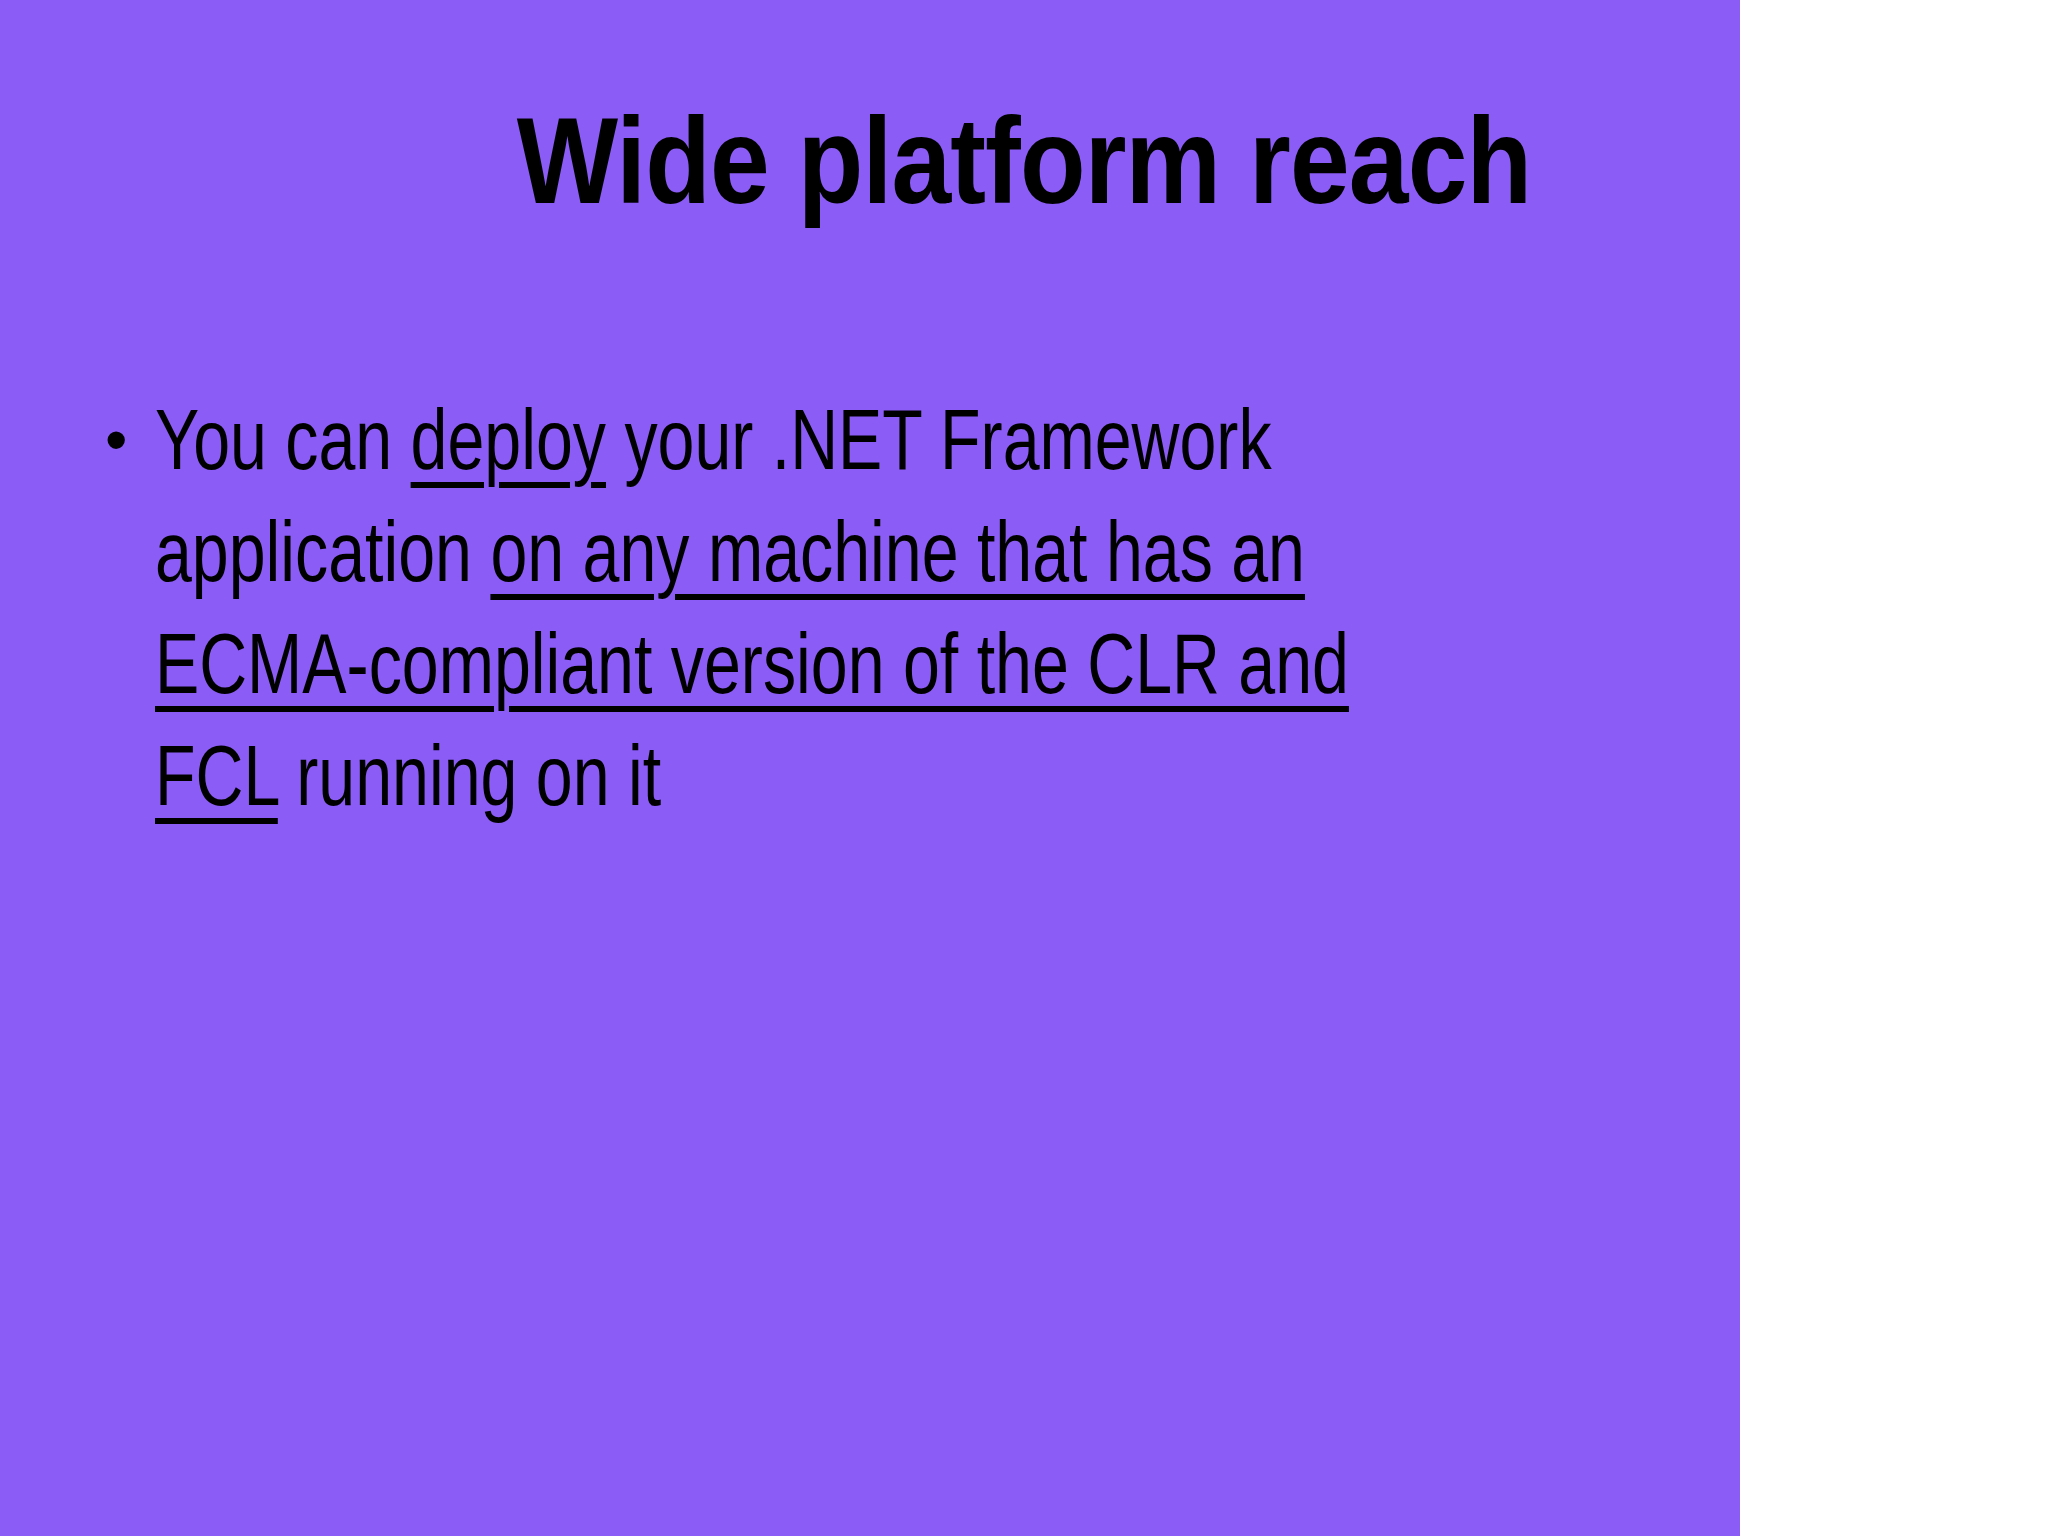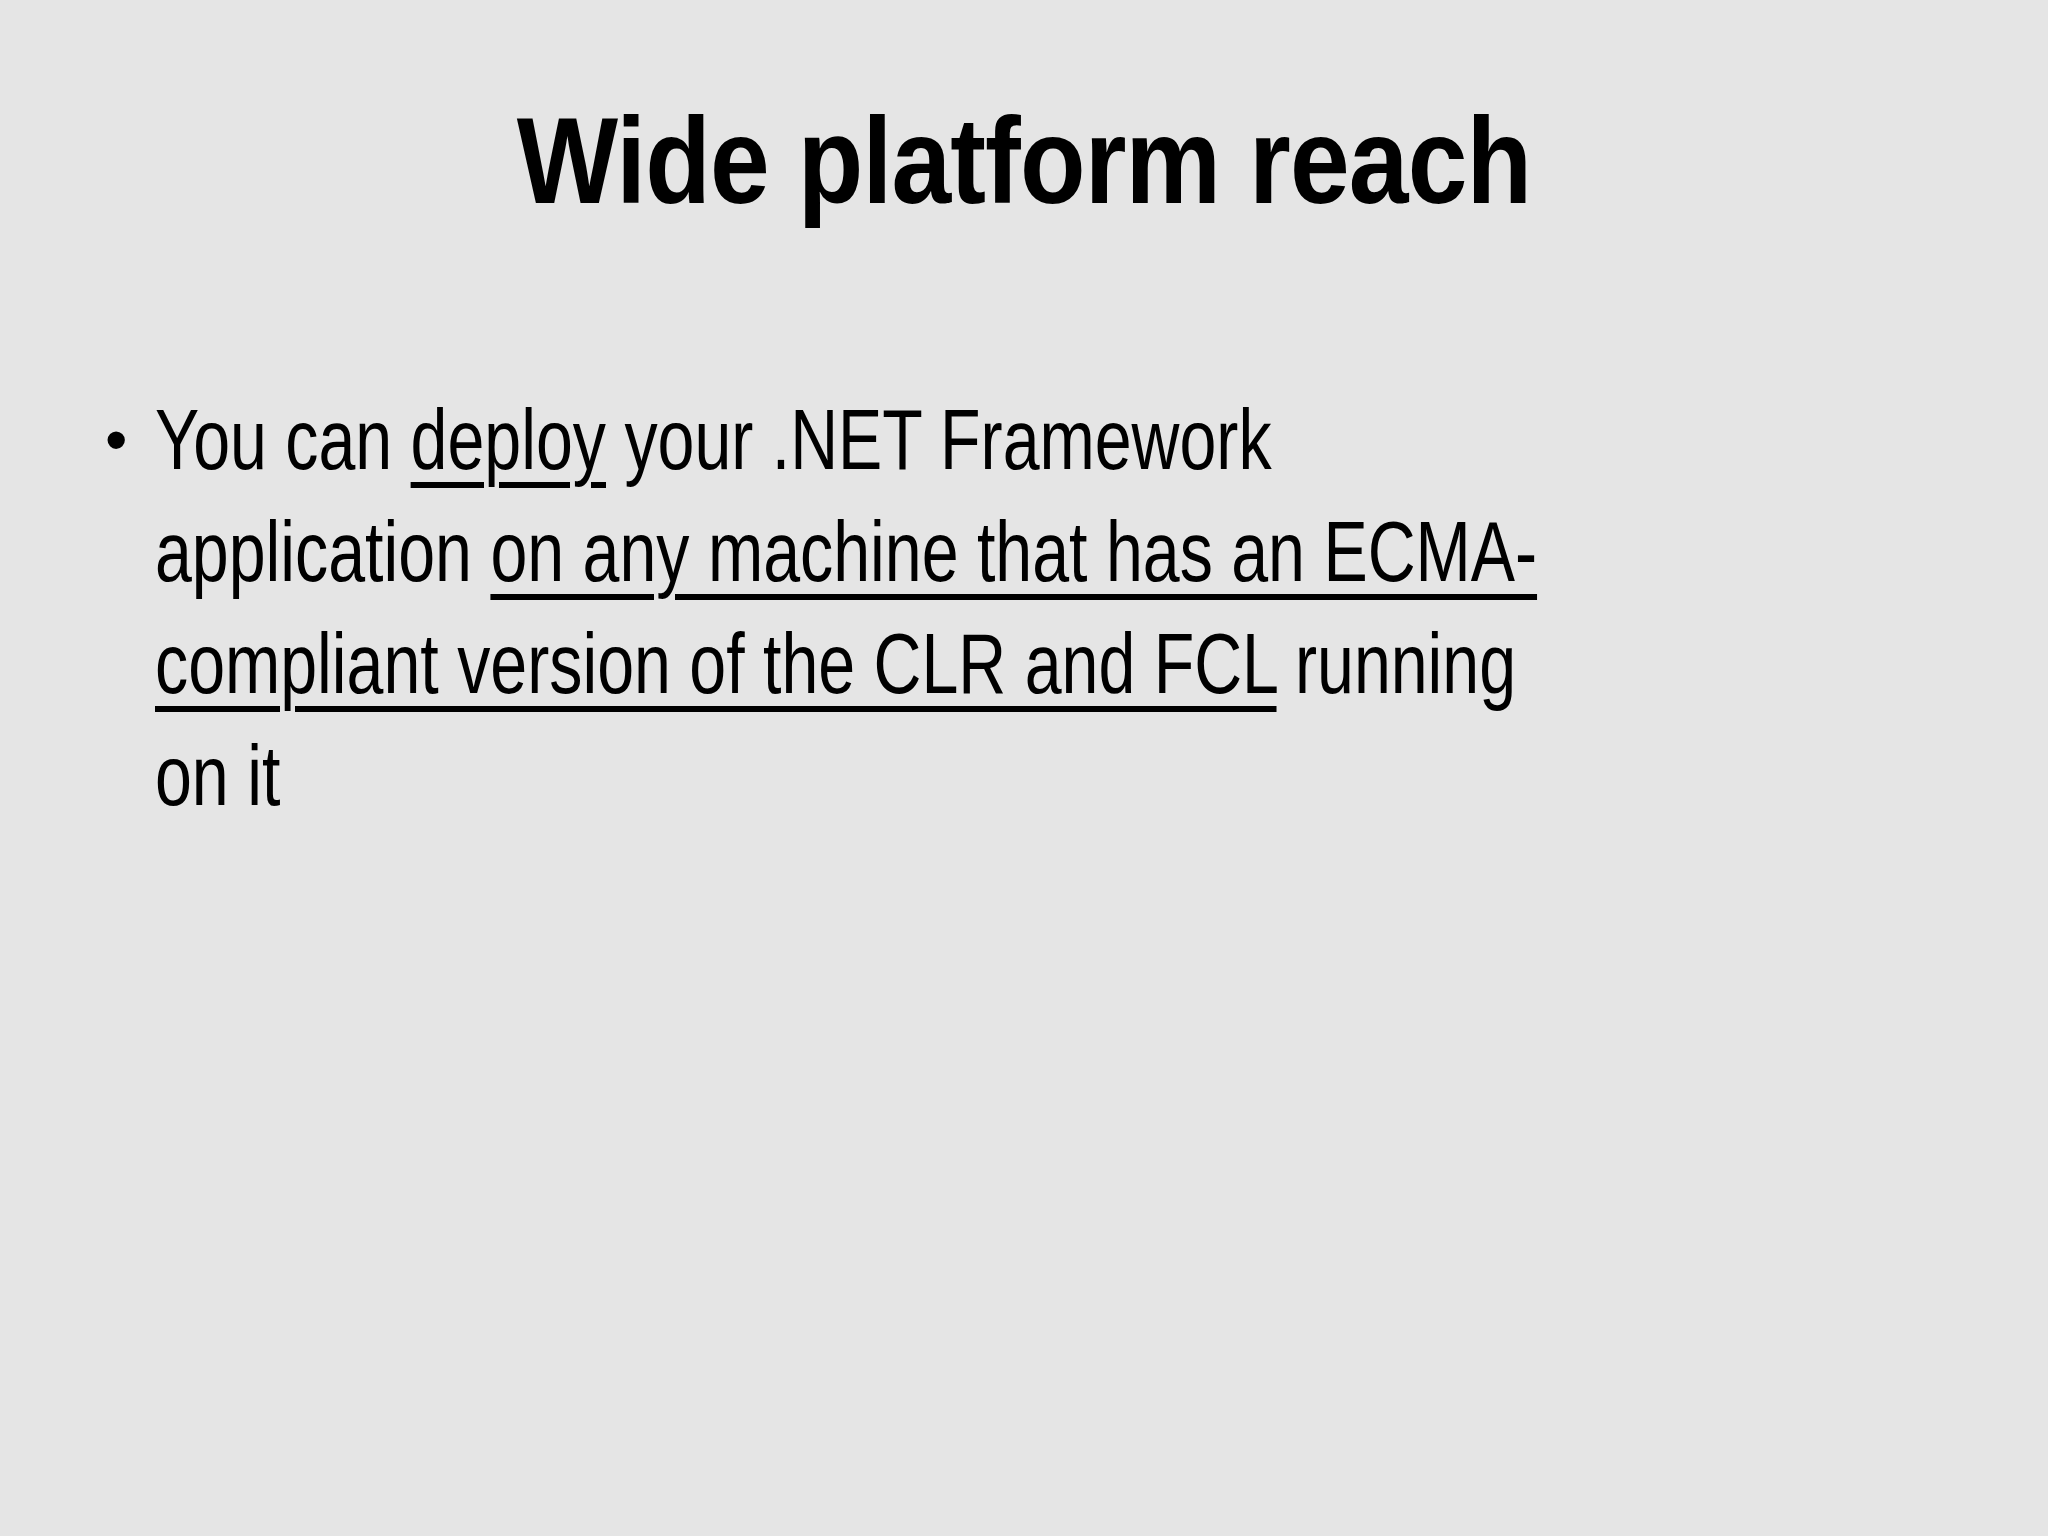--- a/index.html
+++ b/index.html
@@ -9,23 +9,23 @@
   }
   body {
     width: 2048px;
     height: 1536px;
     overflow: hidden;
     font-family: "Liberation Sans", sans-serif;
     color: #000000;
   }
   .slide {
     position: relative;
-    width: 2048px;
+    width: 1740px;
     height: 1536px;
-    background: #e5e5e5;
+    background: #8b5cf6;
   }
   .slide-title {
     margin: 0;
     padding-top: 88px;
     width: 2048px;
     text-align: center;
     font-size: 122px;
     font-weight: bold;
     line-height: 1.2;
     letter-spacing: -1px;

